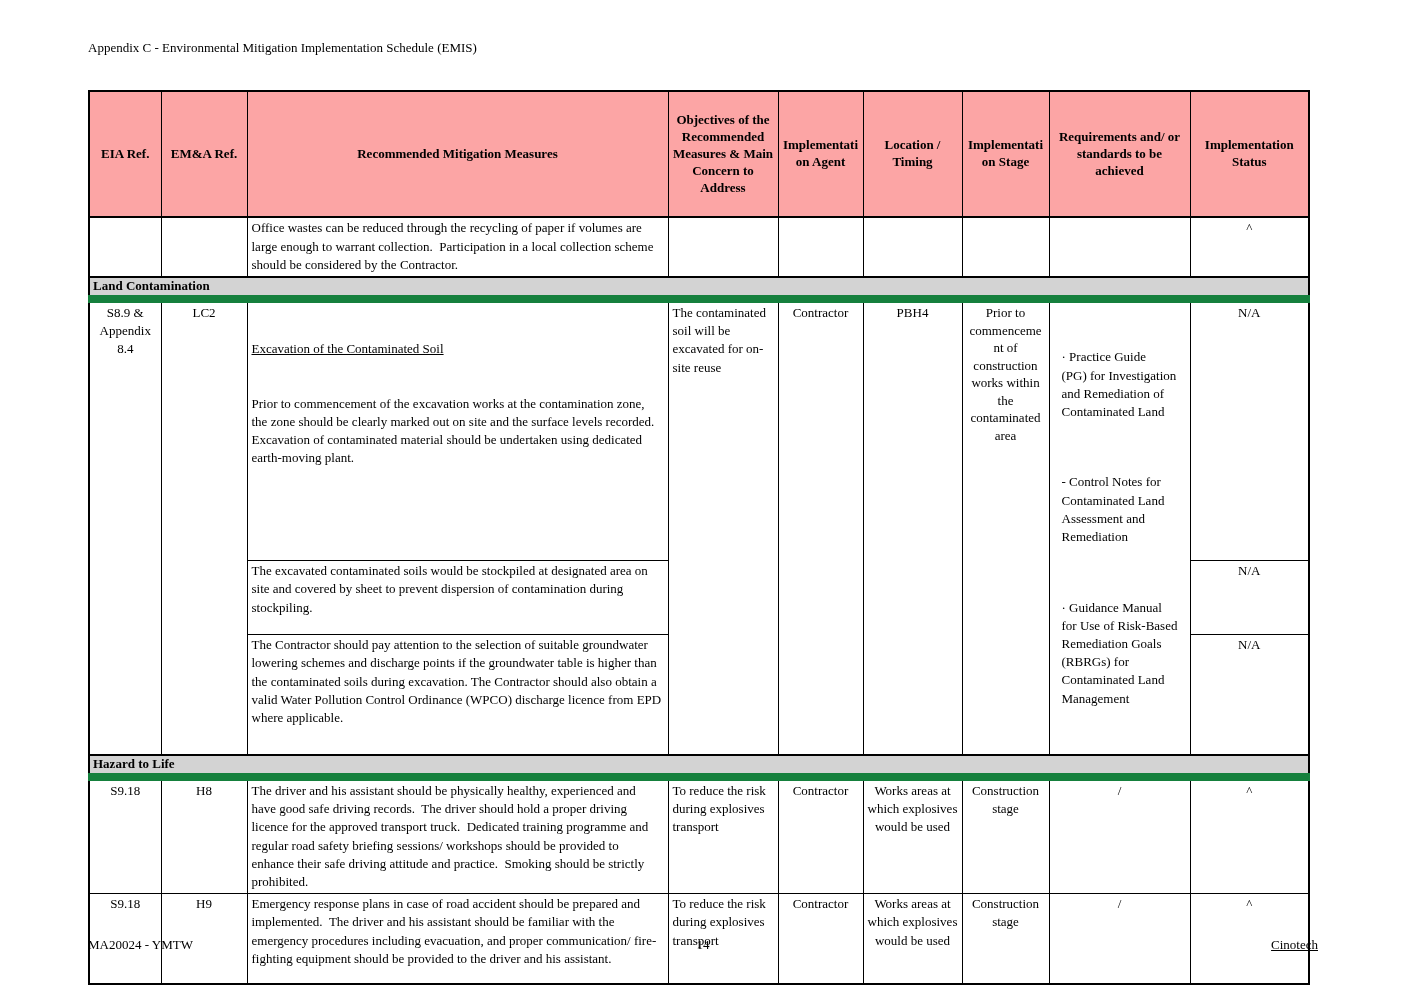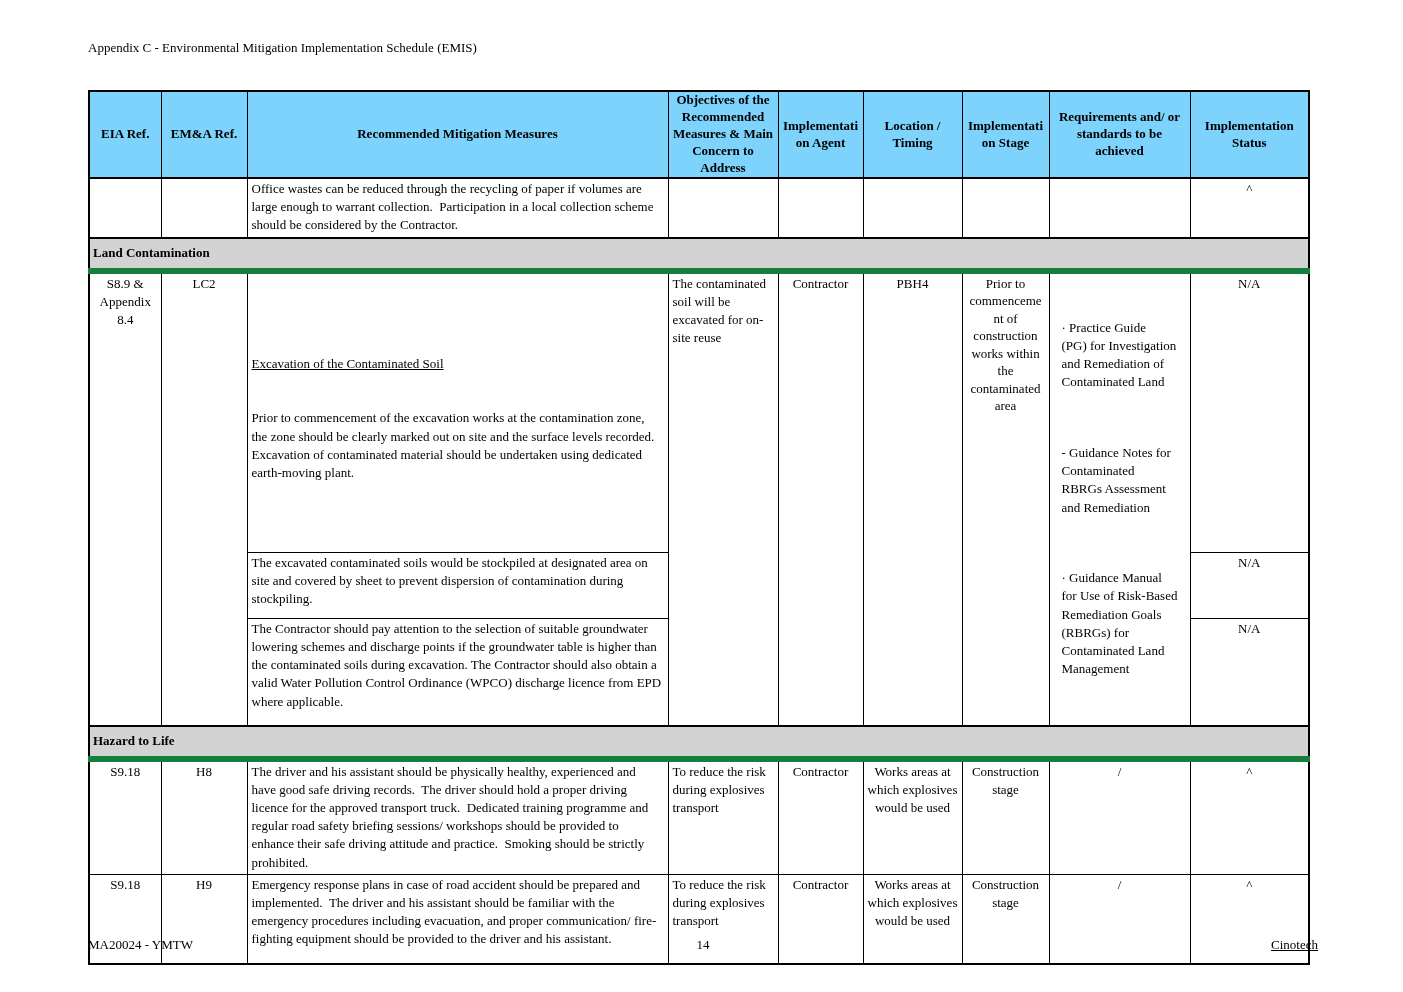--- a/index.html
+++ b/index.html
@@ -24,39 +24,39 @@
     font-size: 13px; line-height: 1.4;
   }
   .emis-table th, .emis-table td {
     border: 1px solid #000;
     vertical-align: top;
     padding: 1px 4px 2px 4px;
     overflow-wrap: break-word;
     white-space: pre-wrap;
   }
   .emis-table thead th {
-    background: #7dd3fc;
+    background: #fca5a5;
     vertical-align: middle;
     font-weight: bold;
     line-height: 1.3;
     height: 87px;
-    padding: 0 3px;
+    padding: 20px 3px;
     border-bottom: 2px solid #000;
   }
   tr.section-row td {
     background: #d3d3d3;
     font-weight: bold;
     height: 17px;
     line-height: 1.15;
-    padding: 7px 3px;
+    padding: 1px 3px;
     border-top: 2px solid #000;
-    border-bottom: 6px solid #15803d;
+    border-bottom: 8px solid #15803d;
   }
   .c { text-align: center; }
-  .measure-heading { text-decoration: underline; margin-top: 44px; }
+  .measure-heading { text-decoration: underline; }
   .req-block { margin: 8px; }
   .stage-cell { line-height: 1.35; }
 
   .h55  { height: 55px; }
   .h96  { height: 96px; }
   .h58  { height: 58px; }
   .h93  { height: 93px; }
   .h114 { height: 114px; }
   .h90  { height: 90px; }
 
@@ -124,21 +124,21 @@
         <td class="h96">
           <div class="measure-heading">Excavation of the Contaminated Soil</div>
           <div>Prior to commencement of the excavation works at the contamination zone, the zone should be clearly marked out on site and the surface levels recorded. Excavation of contaminated material should be undertaken using dedicated earth-moving plant.</div>
         </td>
         <td rowspan="3">The contaminated soil will be excavated for on-site reuse</td>
         <td class="c" rowspan="3">Contractor</td>
         <td class="c" rowspan="3">PBH4</td>
         <td class="c stage-cell" rowspan="3">Prior to commencement of construction works within the contaminated area</td>
         <td rowspan="3">
           <div class="req-block">· Practice Guide  (PG) for Investigation and Remediation of Contaminated Land</div>
-          <div class="req-block">- Guidance Notes for Contaminated RBRGs Assessment and Remediation</div>
+          <div class="req-block">- Control Notes for Contaminated Land Assessment and Remediation</div>
           <div class="req-block">· Guidance Manual for Use of Risk-Based Remediation Goals (RBRGs) for Contaminated Land Management</div>
         </td>
         <td class="c">N/A</td>
       </tr>
       <tr>
         <td class="h58">The excavated contaminated soils would be stockpiled at designated area on site and covered by sheet to prevent dispersion of contamination during stockpiling.</td>
         <td class="c">N/A</td>
       </tr>
       <tr>
         <td class="h93">The Contractor should pay attention to the selection of suitable groundwater lowering schemes and discharge points if the groundwater table is higher than the contaminated soils during excavation. The Contractor should also obtain a valid Water Pollution Control Ordinance (WPCO) discharge licence from EPD where applicable.</td>

